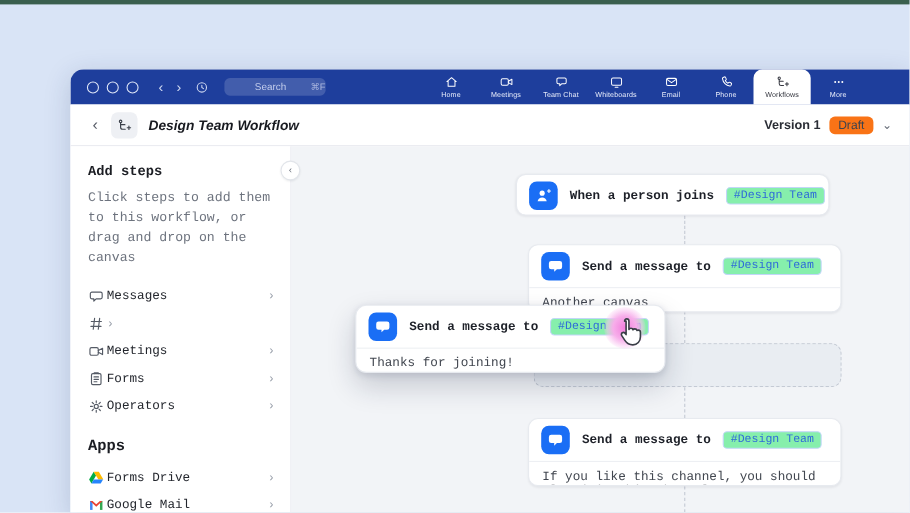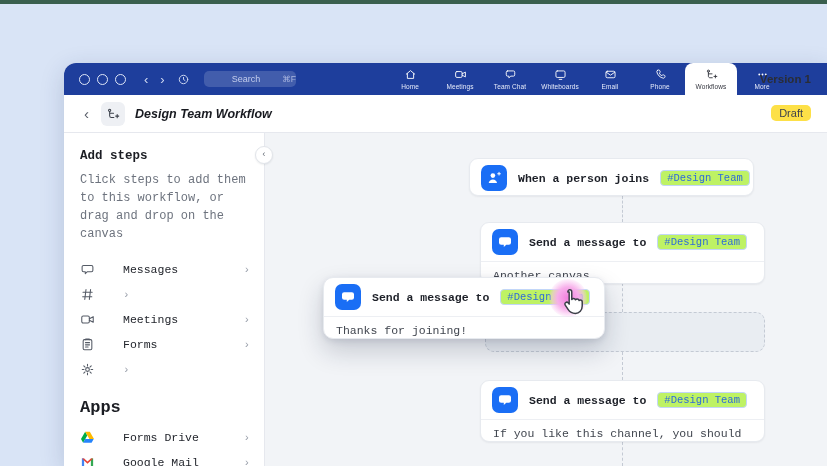--- a/index.html
+++ b/index.html
@@ -29,53 +29,53 @@
   .nav-item.active { background:#fff; border-radius:8px 8px 0 0; width:52px; color:#34363f; }
   .nav-item.active .nav-label { color:#34363f; }
 
   
   .toolbar { height:38px; background:#fff; border-bottom:1px solid #e6e8ee; display:flex; align-items:center;
     padding:0 16px 0 20px; flex:none; }
   .back-chev { color:#585d68; font-size:15px; margin-right:12px; }
   .wf-iconbox { width:24px; height:24px; background:#eef0f4; border-radius:6px; display:flex; align-items:center; justify-content:center; color:#3c414b; margin-right:10px; }
   .wf-iconbox svg { width:14px; height:14px; }
   .page-title { font-size:12.5px; font-weight:bold; color:#181a20;font-style:italic; }
-  .toolbar-right { margin-left:auto; display:flex; align-items:flex-end; gap:20px;flex-direction:column; }
+  .toolbar-right { margin-left:auto; display:flex; align-items:center; gap:8px; }
   .version-label { font-size:11.5px; font-weight:bold; color:#2a2d35; }
-  .status-pill { font-size:11px; color:#3e434d; background:#fde047; border-radius:5px; padding:2px 8px; }
+  .status-pill { font-size:11px; color:#3e434d; background:#f97316; border-radius:5px; padding:2px 8px; }
   .dd-chev { color:#6a707b; font-size:11px; }
 
   
   .app-body { flex:1; display:flex; min-height:0;font-family:Liberation Mono, monospace; }
   .sidebar { width:201px; background:#fff; border-right:1px solid #e6e8ee; position:relative; padding:16px 14px 0 16px; flex:none; }
   .sb-heading { font-size:12.5px; font-weight:bold; color:#1b1d23; margin-bottom:8px; }
   .sb-desc { font-size:12px; line-height:1.5; color:#6d737e; margin-bottom:14px; }
-  .sb-item { display:flex; align-items:center; gap:28px; height:25px; color:#23262d; }
+  .sb-item { display:flex; align-items:center; gap:2px; height:25px; color:#23262d; }
   .sb-item .sb-ic { width:15px; height:15px; color:#555b66; display:flex; }
   .sb-item .sb-ic svg { width:15px; height:15px; }
   .sb-item .sb-label { font-size:11.5px; flex:1; }
   .sb-item .sb-chev { color:#9aa0ab; font-size:11px; }
-  .sb-apps-heading { font-size:17px; font-weight:bold; color:#1b1d23; margin:16px 0 8px; }
+  .sb-apps-heading { font-size:14px; font-weight:bold; color:#1b1d23; margin:16px 0 8px; }
   .collapse-btn { position:absolute; top:13px; right:-9px; width:18px; height:18px; border-radius:50%;
     background:#fff; border:1px solid #e2e5ea; box-shadow:0 1px 2px rgba(16,24,40,.08);
     display:flex; align-items:center; justify-content:center; color:#6a707b; font-size:9px; z-index:4; }
 
   
   .canvas { flex:1; background:#f2f4f7; position:relative; overflow:hidden; }
   .connector { position:absolute; width:0; border-left:1px dashed #c4cad4; left:357px; }
   .seg1 { top:63px; height:26px; } .seg2 { top:150px; height:29px; }
   .seg3 { top:219px; height:28px; } .seg4 { top:309px; height:24px; }
 
   .card { position:absolute; background:#fff; border:1px solid #e7eaef; border-radius:9px;
     box-shadow:0 1px 2px rgba(16,24,40,.06); overflow:hidden; }
   .card-header { display:flex; align-items:center; gap:11px; height:38px; padding:0 11px; }
   .step-icon { width:26px; height:26px; border-radius:7px; background:#1a6ef5; display:flex; align-items:center; justify-content:center; flex:none; }
   .step-icon svg { width:16px; height:16px; }
   .card-title { font-size:11.5px; font-weight:bold; color:#1d2028; white-space:nowrap; }
-  .tag-pill { font-size:10.5px; color:#2f6bd8; background:#bef264; border:1px solid #c2d6f8; border-radius:4px; padding:1px 6px; white-space:nowrap; }
+  .tag-pill { font-size:10.5px; color:#2f6bd8; background:#86efac; border:1px solid #c2d6f8; border-radius:4px; padding:1px 6px; white-space:nowrap; }
   .card-divider { border-top:1px solid #edeff3; }
   .card-body { padding:7px 12px 0; font-size:11.5px; color:#41464f; }
 
   .card-trigger { left:204px; top:25px; width:285px; height:38px; }
   .card-msg1 { left:215px; top:89px; width:285px; height:62px; }
   .card-msg2 { left:215px; top:247px; width:285px; height:62px; }
   .card-drag { left:58px; top:144px; width:282px; height:62px; z-index:5; border-radius:10px;
     box-shadow:0 12px 26px rgba(20,30,60,.20), 0 2px 6px rgba(20,30,60,.10); }
 
   .drop-zone { position:absolute; left:220px; top:179px; width:280px; height:40px;
@@ -233,20 +233,21 @@
         <span class="sb-label">Forms</span>
         <span class="sb-chev">›</span>
       </div>
       <div class="sb-item">
         <span class="sb-ic">
             <svg viewBox="0 0 17 17" fill="none" stroke="currentColor" stroke-width="1.2" stroke-linecap="round">
               <circle cx="8.5" cy="8.5" r="2.1"></circle>
               <path d="M8.5 2.6v1.9M8.5 12.5v1.9M14.4 8.5h-1.9M4.5 8.5H2.6M12.7 4.3l-1.4 1.4M5.7 11.3l-1.4 1.4M12.7 12.7l-1.4-1.4M5.7 5.7 4.3 4.3"></path>
             </svg>
           </span>
+        <span class="sb-label">Operators</span>
         <span class="sb-chev">›</span>
       </div>
 
       <div class="sb-apps-heading">Apps</div>
 
       <div class="sb-item">
         <span class="sb-ic">
             <svg viewBox="0 0 24 24">
               <path fill="#00ac47" d="M8.3 2.8 1.6 14.4l3.4 5.8 6.7-11.6z"></path>
               <path fill="#ffba00" d="M15.7 2.8H8.3l6.8 11.6h7.3z"></path>

